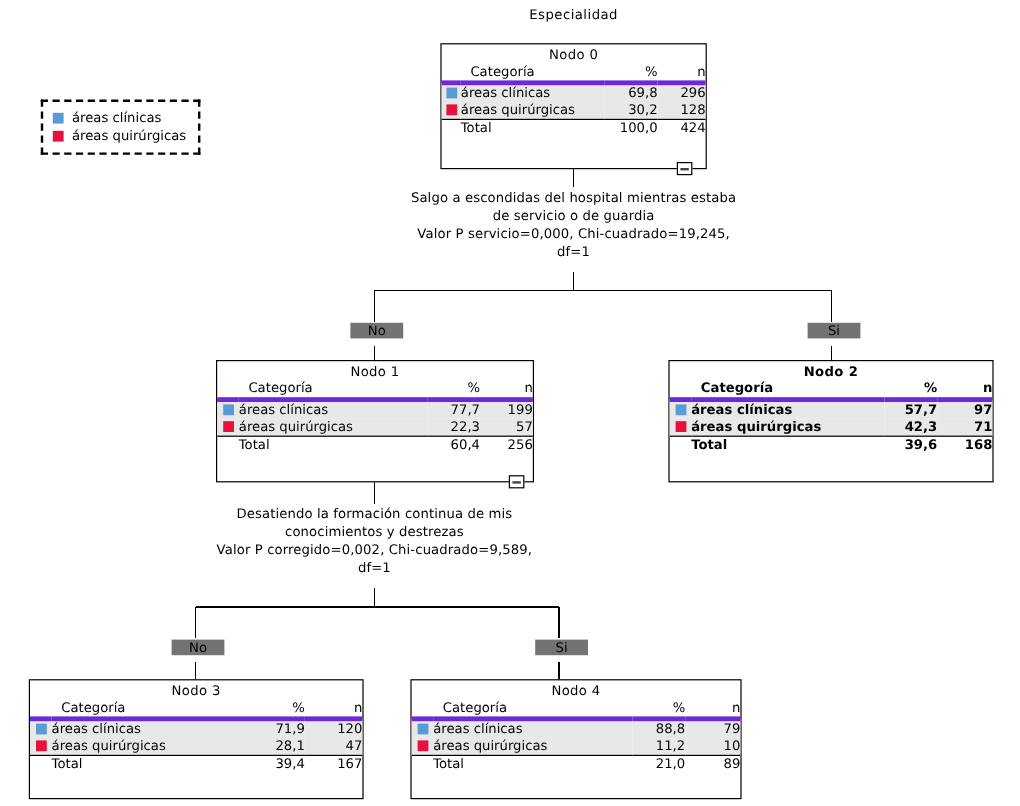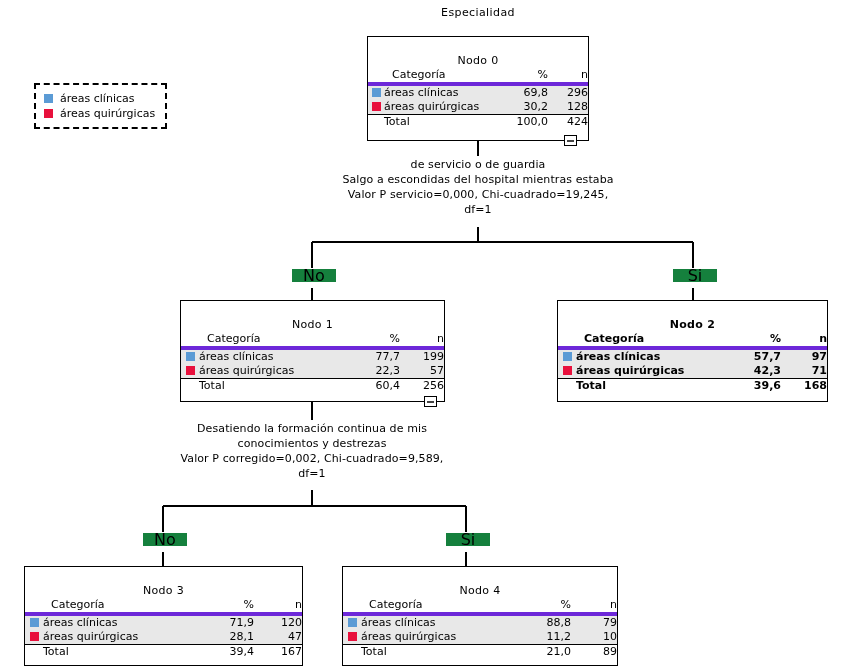--- a/index.html
+++ b/index.html
@@ -40,21 +40,21 @@
   .swatch{width:9px;height:9px;display:inline-block;flex:0 0 auto;}
   .sw-blue{background:#5b9bd5;}
   .sw-red{background:#e8103c;}
 
   
   .node{
     position:absolute;
     border:1px solid #000;
     background:#fff;
     box-sizing:border-box;
-    padding:16px 0 0 0;
+    padding:1px 0 0 0;
   }
   .node-title{
     text-align:center;font-size:11px;line-height:15px;
     letter-spacing:.3px;white-space:nowrap;
   }
   table.nt{
     border-collapse:collapse;width:100%;
     font-size:11px;line-height:14px;
     table-layout:fixed;
   }
@@ -88,22 +88,22 @@
   .split{
     position:absolute;
     font-size:11px;line-height:15px;
     text-align:center;white-space:nowrap;
     letter-spacing:.1px;
   }
   .split div{white-space:nowrap;}
 
   
   .edge-lbl{
-    position:absolute;font-size:16px;line-height:13px;
-    white-space:nowrap;text-align:center;background:#15803d;
+    position:absolute;font-size:11px;line-height:13px;
+    white-space:nowrap;text-align:center;background:#737373;
     padding:0 2px;
   }
 </style>
 </head>
 <body>
 
 <div id="canvas">
 
   <svg id="wires" viewBox="0 0 850 672" width="850" height="672">
     <g stroke="#000" stroke-width="1.2" fill="none" shape-rendering="crispEdges">
@@ -182,22 +182,22 @@
         <td class="total-lbl">Total</td>
         <td class="c-pct">100,0</td>
         <td class="c-n">424</td>
       </tr>
     </tbody>
       </table>
   </div>
   <div class="toggle" style="left:564px;top:135px;"></div>
 
   <div class="split" style="left:278px;top:157px;width:400px;">
+    <div>Salgo a escondidas del hospital mientras estaba</div>
     <div>de servicio o de guardia</div>
-    <div>Salgo a escondidas del hospital mientras estaba</div>
     <div>Valor P servicio=0,000, Chi-cuadrado=19,245,</div>
     <div>df=1</div>
   </div>
 
   <div class="edge-lbl" style="left:292px;top:269px;width:40px;">No</div>
   <div class="edge-lbl" style="left:673px;top:269px;width:40px;">Si</div>
 
   <div class="node" style="left:180px;top:300px;width:265px;height:102px;">
     <div class="node-title">Nodo 1</div>
     <table class="nt">

